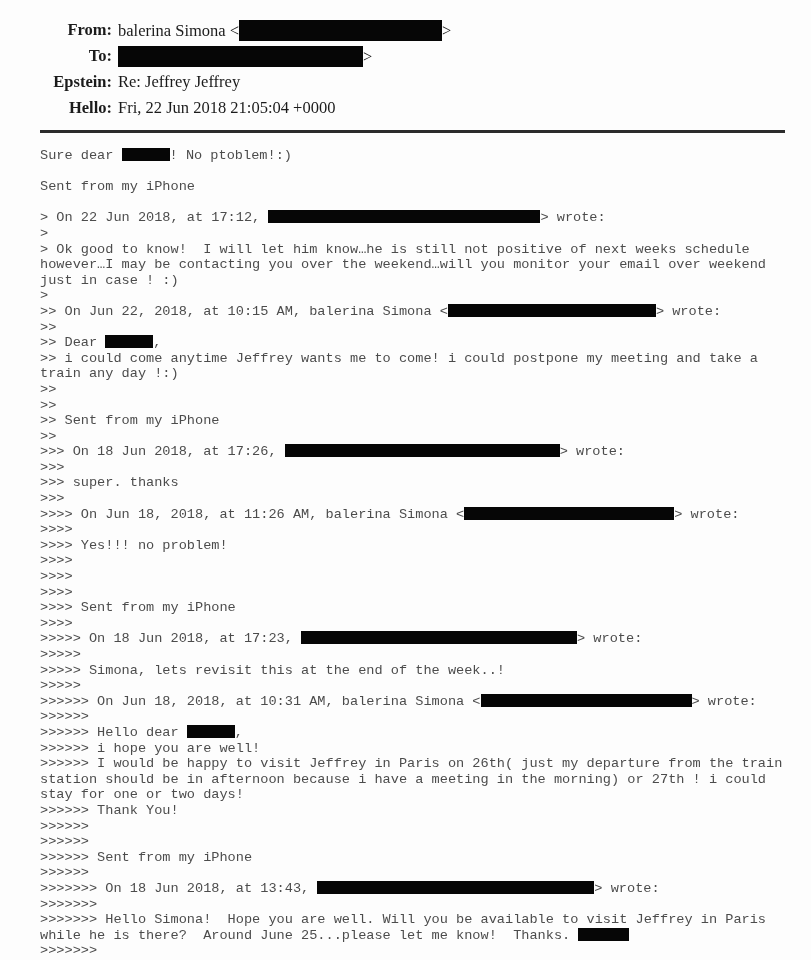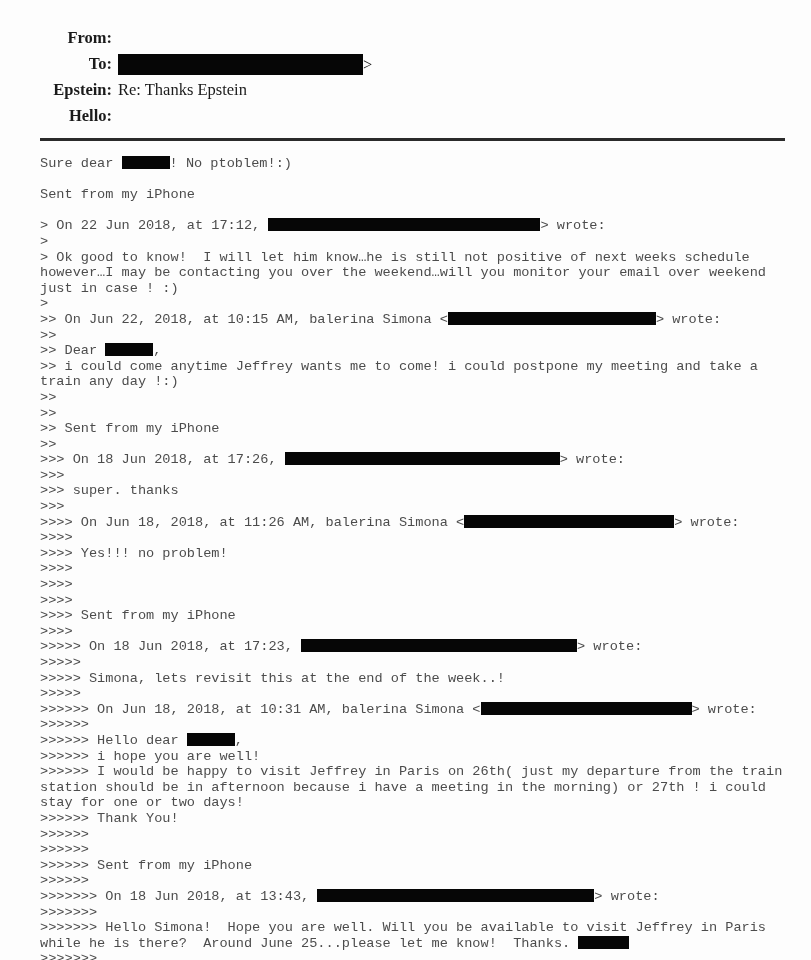--- a/index.html
+++ b/index.html
@@ -5,21 +5,21 @@
   html, body { margin: 0; padding: 0; background: #ffffff; }
   .page {
     position: relative;
     width: 811px;
     height: 960px;
     background: #fdfdfd;
     overflow: hidden;
   }
   
   .email-header {
-    padding-top: 25px;
+    padding-top: 17px;
     font-family: "Liberation Serif", serif;
     font-size: 16.5px;
     color: #1b1b1b;
   }
   .hrow { display: flex; align-items: center; height: 26px; }
   .hlabel {
     flex: none;
     width: 112px;
     text-align: right;
     font-weight: bold;
@@ -48,28 +48,30 @@
   }
   .bline { height: 15.6px; overflow: visible; }
 </style>
 </head>
 <body>
 
 <div class="page">
   <div class="email-header" id="email-header">
       <div class="hrow">
         <span class="hlabel">From:</span>
+        <span class="hval"><span>balerina Simona &lt;</span><span class="redact redact-h" style="width: 203px;"></span><span>&gt;</span></span>
       </div>
       <div class="hrow">
         <span class="hlabel">To:</span>
         <span class="hval"><span class="redact redact-h" style="width: 245px;"></span><span>&gt;</span></span>
       </div>
       <div class="hrow">
         <span class="hlabel">Epstein:</span>
-        <span class="hval"><span>Re: Thanks Epstein</span></span>
+        <span class="hval"><span>Re: Jeffrey Jeffrey</span></span>
       </div>
       <div class="hrow">
         <span class="hlabel">Hello:</span>
+        <span class="hval"><span>Fri, 22 Jun 2018 21:05:04 +0000</span></span>
       </div>
     </div>
   <div class="divider"></div>
   <div class="email-body" id="email-body"><div class="bline"><span>Sure dear </span><span class="redact redact-b" style="width: 48px;"></span><span>! No ptoblem!:)</span></div><div class="bline"></div><div class="bline"><span>Sent from my iPhone</span></div><div class="bline"></div><div class="bline"><span>&gt; On 22 Jun 2018, at 17:12, </span><span class="redact redact-b" style="width: 272px;"></span><span>&gt; wrote:</span></div><div class="bline"><span>&gt;</span></div><div class="bline"><span>&gt; Ok good to know!  I will let him know…he is still not positive of next weeks schedule</span></div><div class="bline"><span>however…I may be contacting you over the weekend…will you monitor your email over weekend</span></div><div class="bline"><span>just in case ! :)</span></div><div class="bline"><span>&gt;</span></div><div class="bline"><span>&gt;&gt; On Jun 22, 2018, at 10:15 AM, balerina Simona &lt;</span><span class="redact redact-b" style="width: 208px;"></span><span>&gt; wrote:</span></div><div class="bline"><span>&gt;&gt;</span></div><div class="bline"><span>&gt;&gt; Dear </span><span class="redact redact-b" style="width: 48px;"></span><span>,</span></div><div class="bline"><span>&gt;&gt; i could come anytime Jeffrey wants me to come! i could postpone my meeting and take a</span></div><div class="bline"><span>train any day !:)</span></div><div class="bline"><span>&gt;&gt;</span></div><div class="bline"><span>&gt;&gt;</span></div><div class="bline"><span>&gt;&gt; Sent from my iPhone</span></div><div class="bline"><span>&gt;&gt;</span></div><div class="bline"><span>&gt;&gt;&gt; On 18 Jun 2018, at 17:26, </span><span class="redact redact-b" style="width: 275px;"></span><span>&gt; wrote:</span></div><div class="bline"><span>&gt;&gt;&gt;</span></div><div class="bline"><span>&gt;&gt;&gt; super. thanks</span></div><div class="bline"><span>&gt;&gt;&gt;</span></div><div class="bline"><span>&gt;&gt;&gt;&gt; On Jun 18, 2018, at 11:26 AM, balerina Simona &lt;</span><span class="redact redact-b" style="width: 210px;"></span><span>&gt; wrote:</span></div><div class="bline"><span>&gt;&gt;&gt;&gt;</span></div><div class="bline"><span>&gt;&gt;&gt;&gt; Yes!!! no problem!</span></div><div class="bline"><span>&gt;&gt;&gt;&gt;</span></div><div class="bline"><span>&gt;&gt;&gt;&gt;</span></div><div class="bline"><span>&gt;&gt;&gt;&gt;</span></div><div class="bline"><span>&gt;&gt;&gt;&gt; Sent from my iPhone</span></div><div class="bline"><span>&gt;&gt;&gt;&gt;</span></div><div class="bline"><span>&gt;&gt;&gt;&gt;&gt; On 18 Jun 2018, at 17:23, </span><span class="redact redact-b" style="width: 276px;"></span><span>&gt; wrote:</span></div><div class="bline"><span>&gt;&gt;&gt;&gt;&gt;</span></div><div class="bline"><span>&gt;&gt;&gt;&gt;&gt; Simona, lets revisit this at the end of the week..!</span></div><div class="bline"><span>&gt;&gt;&gt;&gt;&gt;</span></div><div class="bline"><span>&gt;&gt;&gt;&gt;&gt;&gt; On Jun 18, 2018, at 10:31 AM, balerina Simona &lt;</span><span class="redact redact-b" style="width: 211px;"></span><span>&gt; wrote:</span></div><div class="bline"><span>&gt;&gt;&gt;&gt;&gt;&gt;</span></div><div class="bline"><span>&gt;&gt;&gt;&gt;&gt;&gt; Hello dear </span><span class="redact redact-b" style="width: 48px;"></span><span>,</span></div><div class="bline"><span>&gt;&gt;&gt;&gt;&gt;&gt; i hope you are well!</span></div><div class="bline"><span>&gt;&gt;&gt;&gt;&gt;&gt; I would be happy to visit Jeffrey in Paris on 26th( just my departure from the train</span></div><div class="bline"><span>station should be in afternoon because i have a meeting in the morning) or 27th ! i could</span></div><div class="bline"><span>stay for one or two days!</span></div><div class="bline"><span>&gt;&gt;&gt;&gt;&gt;&gt; Thank You!</span></div><div class="bline"><span>&gt;&gt;&gt;&gt;&gt;&gt;</span></div><div class="bline"><span>&gt;&gt;&gt;&gt;&gt;&gt;</span></div><div class="bline"><span>&gt;&gt;&gt;&gt;&gt;&gt; Sent from my iPhone</span></div><div class="bline"><span>&gt;&gt;&gt;&gt;&gt;&gt;</span></div><div class="bline"><span>&gt;&gt;&gt;&gt;&gt;&gt;&gt; On 18 Jun 2018, at 13:43, </span><span class="redact redact-b" style="width: 277px;"></span><span>&gt; wrote:</span></div><div class="bline"><span>&gt;&gt;&gt;&gt;&gt;&gt;&gt;</span></div><div class="bline"><span>&gt;&gt;&gt;&gt;&gt;&gt;&gt; Hello Simona!  Hope you are well. Will you be available to visit Jeffrey in Paris</span></div><div class="bline"><span>while he is there?  Around June 25...please let me know!  Thanks. </span><span class="redact redact-b" style="width: 51px;"></span></div><div class="bline"><span>&gt;&gt;&gt;&gt;&gt;&gt;&gt;</span></div><div class="bline"><span>&gt;&gt;&gt;&gt;&gt;&gt;&gt; Sent from my iPhone</span></div></div>
 </div>
 
 </body></html>

